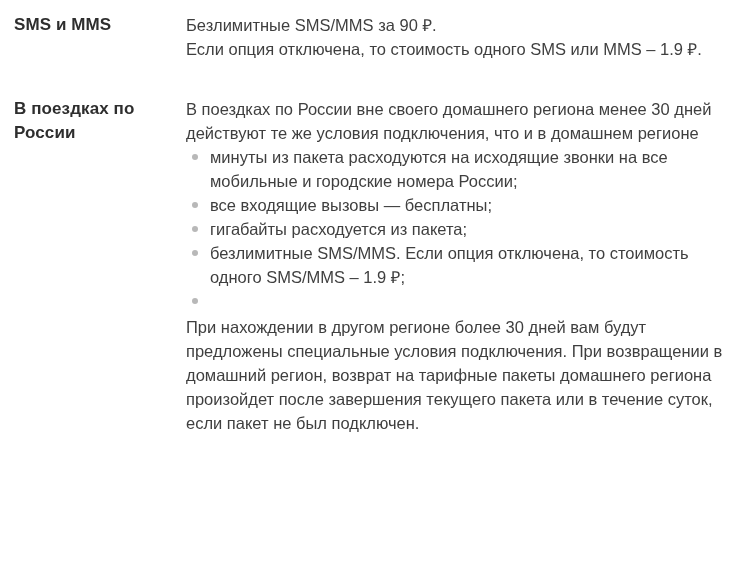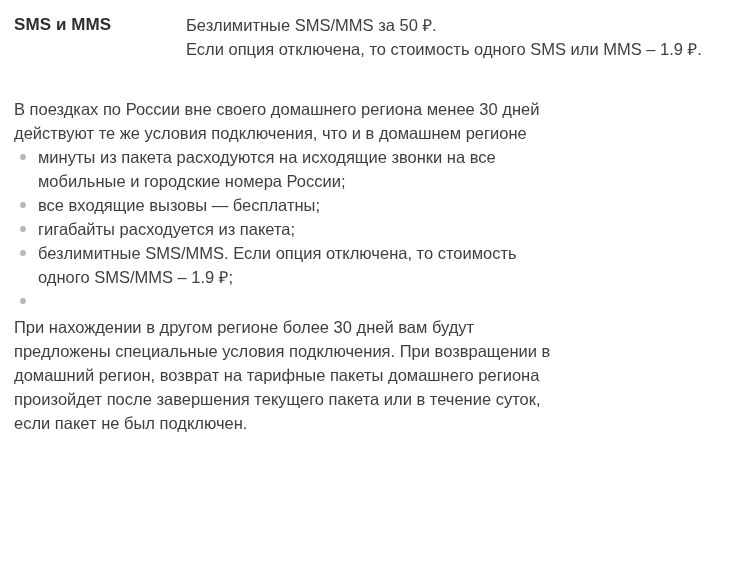--- a/index.html
+++ b/index.html
@@ -44,26 +44,27 @@
   }
 </style>
 </head>
 <body>
 
 <div class="doc">
 
   <section class="row">
     <div class="label">SMS и MMS</div>
     <div class="content">
-      <p class="para">Безлимитные SMS/MMS за 50 ₽.
+      <p class="para">Безлимитные SMS/MMS за 90 ₽.
 Если опция отключена, то стоимость одного SMS или MMS – 1.9 ₽.</p>
     </div>
   </section>
 
   <section class="row">
+    <div class="label">В поездках по России</div>
     <div class="content">
       <p class="para">В поездках по России вне своего домашнего региона менее 30 дней действуют те же условия подключения, что и в домашнем регионе</p>
       <ul class="bullets">
         <li>
           <span class="dot"></span>
           <span class="li-text">минуты из пакета расходуются на исходящие звонки на все мобильные и городские номера России;</span>
         </li>
         <li>
           <span class="dot"></span>
           <span class="li-text">все входящие вызовы — бесплатны;</span>

